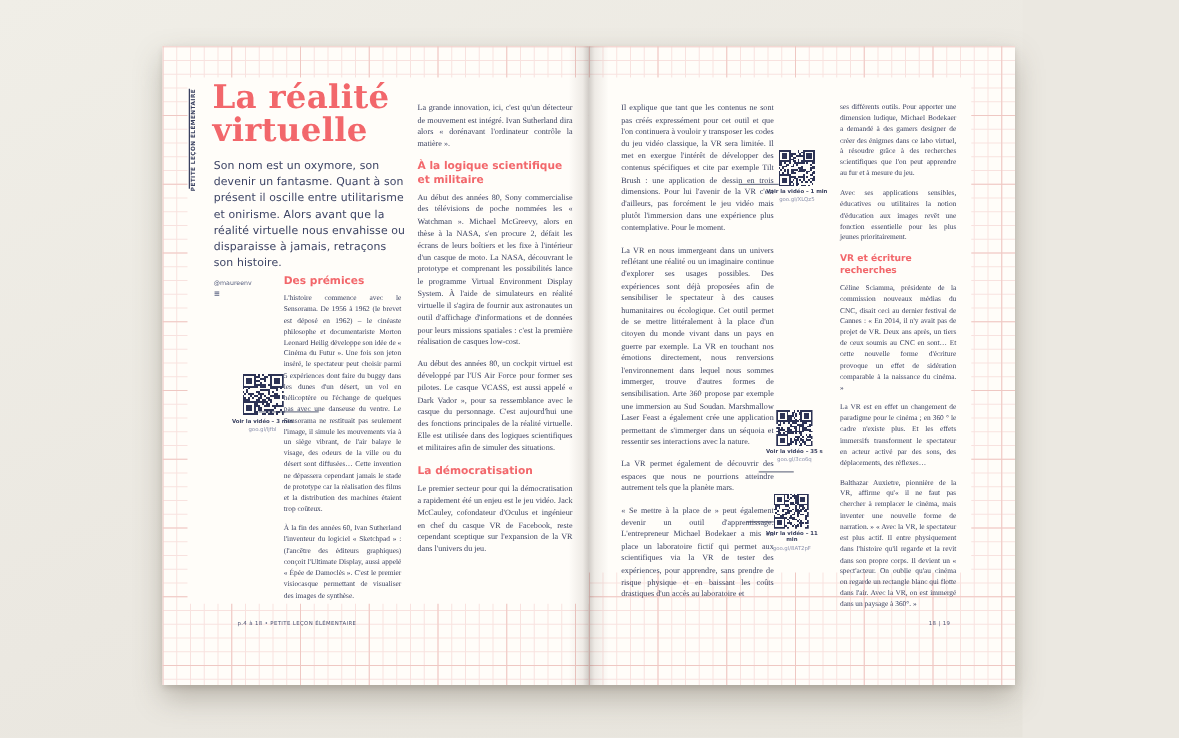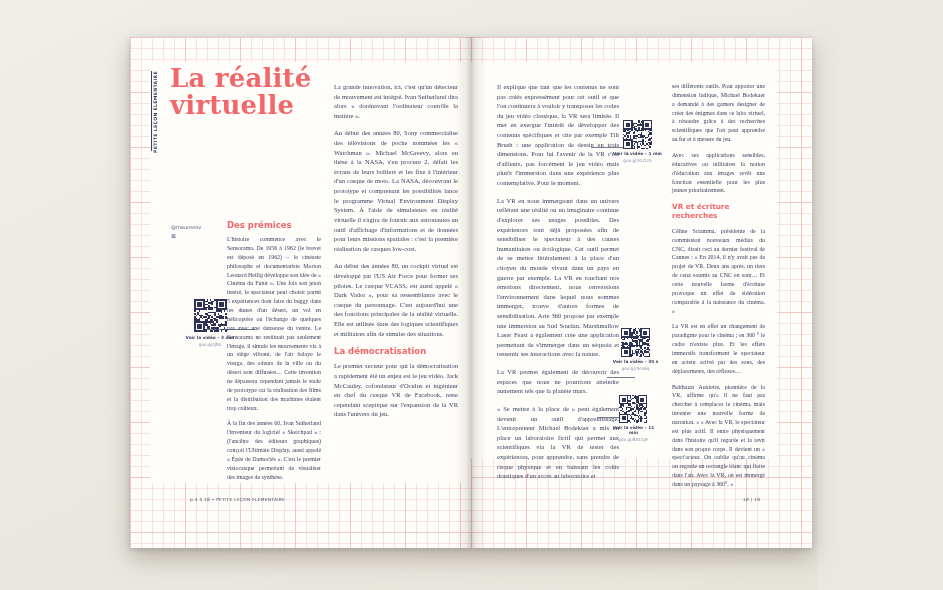--- a/index.html
+++ b/index.html
@@ -79,20 +79,21 @@
 <div class="stage">
   <div class="spread">
 
     <div class="page">
       <div class="white-box wb-left"></div>
 
       <div class="z spine-rule"></div>
       <div class="z spine-label">PETITE LEÇON ÉLÉMENTAIRE</div>
 
       <h1 class="z title">La réalité virtuelle</h1>
+      <p class="z intro">Son nom est un oxymore, son devenir un fantasme. Quant à son présent il oscille entre utilitarisme et onirisme. Alors avant que la réalité virtuelle nous envahisse ou disparaisse à jamais, retraçons son histoire.</p>
       <div class="z credit">@maureenv</div>
       <div class="z credit-icon">≡</div>
 
       <div class="qr qr-l"><svg viewBox="0 0 21 21" width="100%" height="100%" shape-rendering="crispEdges" xmlns="http://www.w3.org/2000/svg">
             <g fill="#2d3355">
               <rect x="0" y="0" width="1" height="1"></rect>
               <rect x="1" y="0" width="1" height="1"></rect>
               <rect x="2" y="0" width="1" height="1"></rect>
               <rect x="3" y="0" width="1" height="1"></rect>
               <rect x="4" y="0" width="1" height="1"></rect>
@@ -338,20 +339,21 @@
       <div class="z leader ld-a"></div>
 
       <div class="z col col-narrow col-a">
         <h2 class="heading">Des prémices</h2>
         <p>L'histoire commence avec le Sensorama. De 1956 à 1962 (le brevet est déposé en 1962) – le cinéaste philosophe et documentariste Morton Leonard Heilig développe son idée de « Cinéma du Futur ». Une fois son jeton inséré, le spectateur peut choisir parmi 5 expériences dont faire du buggy dans les dunes d'un désert, un vol en hélicoptère ou l'échange de quelques pas avec une danseuse du ventre. Le Sensorama ne restituait pas seulement l'image, il simule les mouvements via à un siège vibrant, de l'air balaye le visage, des odeurs de la ville ou du désert sont diffusées… Cette invention ne dépassera cependant jamais le stade de prototype car la réalisation des films et la distribution des machines étaient trop coûteux.</p>
         <p>À la fin des années 60, Ivan Sutherland l'inventeur du logiciel « Sketchpad » : (l'ancêtre des éditeurs graphiques) conçoit l'Ultimate Display, aussi appelé « Épée de Damoclès ». C'est le premier visiocasque permettant de visualiser des images de synthèse.</p>
       </div>
 
       <div class="z col col-wide col-b">
         <p>La grande innovation, ici, c'est qu'un détecteur de mouvement est intégré. Ivan Sutherland dira alors « dorénavant l'ordinateur contrôle la matière ».</p>
+        <h2 class="heading">À la logique scientifique et militaire</h2>
         <p>Au début des années 80, Sony commercialise des télévisions de poche nommées les « Watchman ». Michael McGreevy, alors en thèse à la NASA, s'en procure 2, défait les écrans de leurs boîtiers et les fixe à l'intérieur d'un casque de moto. La NASA, découvrant le prototype et comprenant les possibilités lance le programme Virtual Environment Display System. À l'aide de simulateurs en réalité virtuelle il s'agira de fournir aux astronautes un outil d'affichage d'informations et de données pour leurs missions spatiales : c'est la première réalisation de casques low-cost.</p>
         <p>Au début des années 80, un cockpit virtuel est développé par l'US Air Force pour former ses pilotes. Le casque VCASS, est aussi appelé « Dark Vador », pour sa ressemblance avec le casque du personnage. C'est aujourd'hui une des fonctions principales de la réalité virtuelle. Elle est utilisée dans des logiques scientifiques et militaires afin de simuler des situations.</p>
         <h2 class="heading">La démocratisation</h2>
         <p>Le premier secteur pour qui la démocratisation a rapidement été un enjeu est le jeu vidéo. Jack McCauley, cofondateur d'Oculus et ingénieur en chef du casque VR de Facebook, reste cependant sceptique sur l'expansion de la VR dans l'univers du jeu.</p>
       </div>
 
       <div class="z page-footer pf-left">p.4 à 18 • PETITE LEÇON ÉLÉMENTAIRE</div>
       <div class="fold fold-l"></div>
     </div>
 

